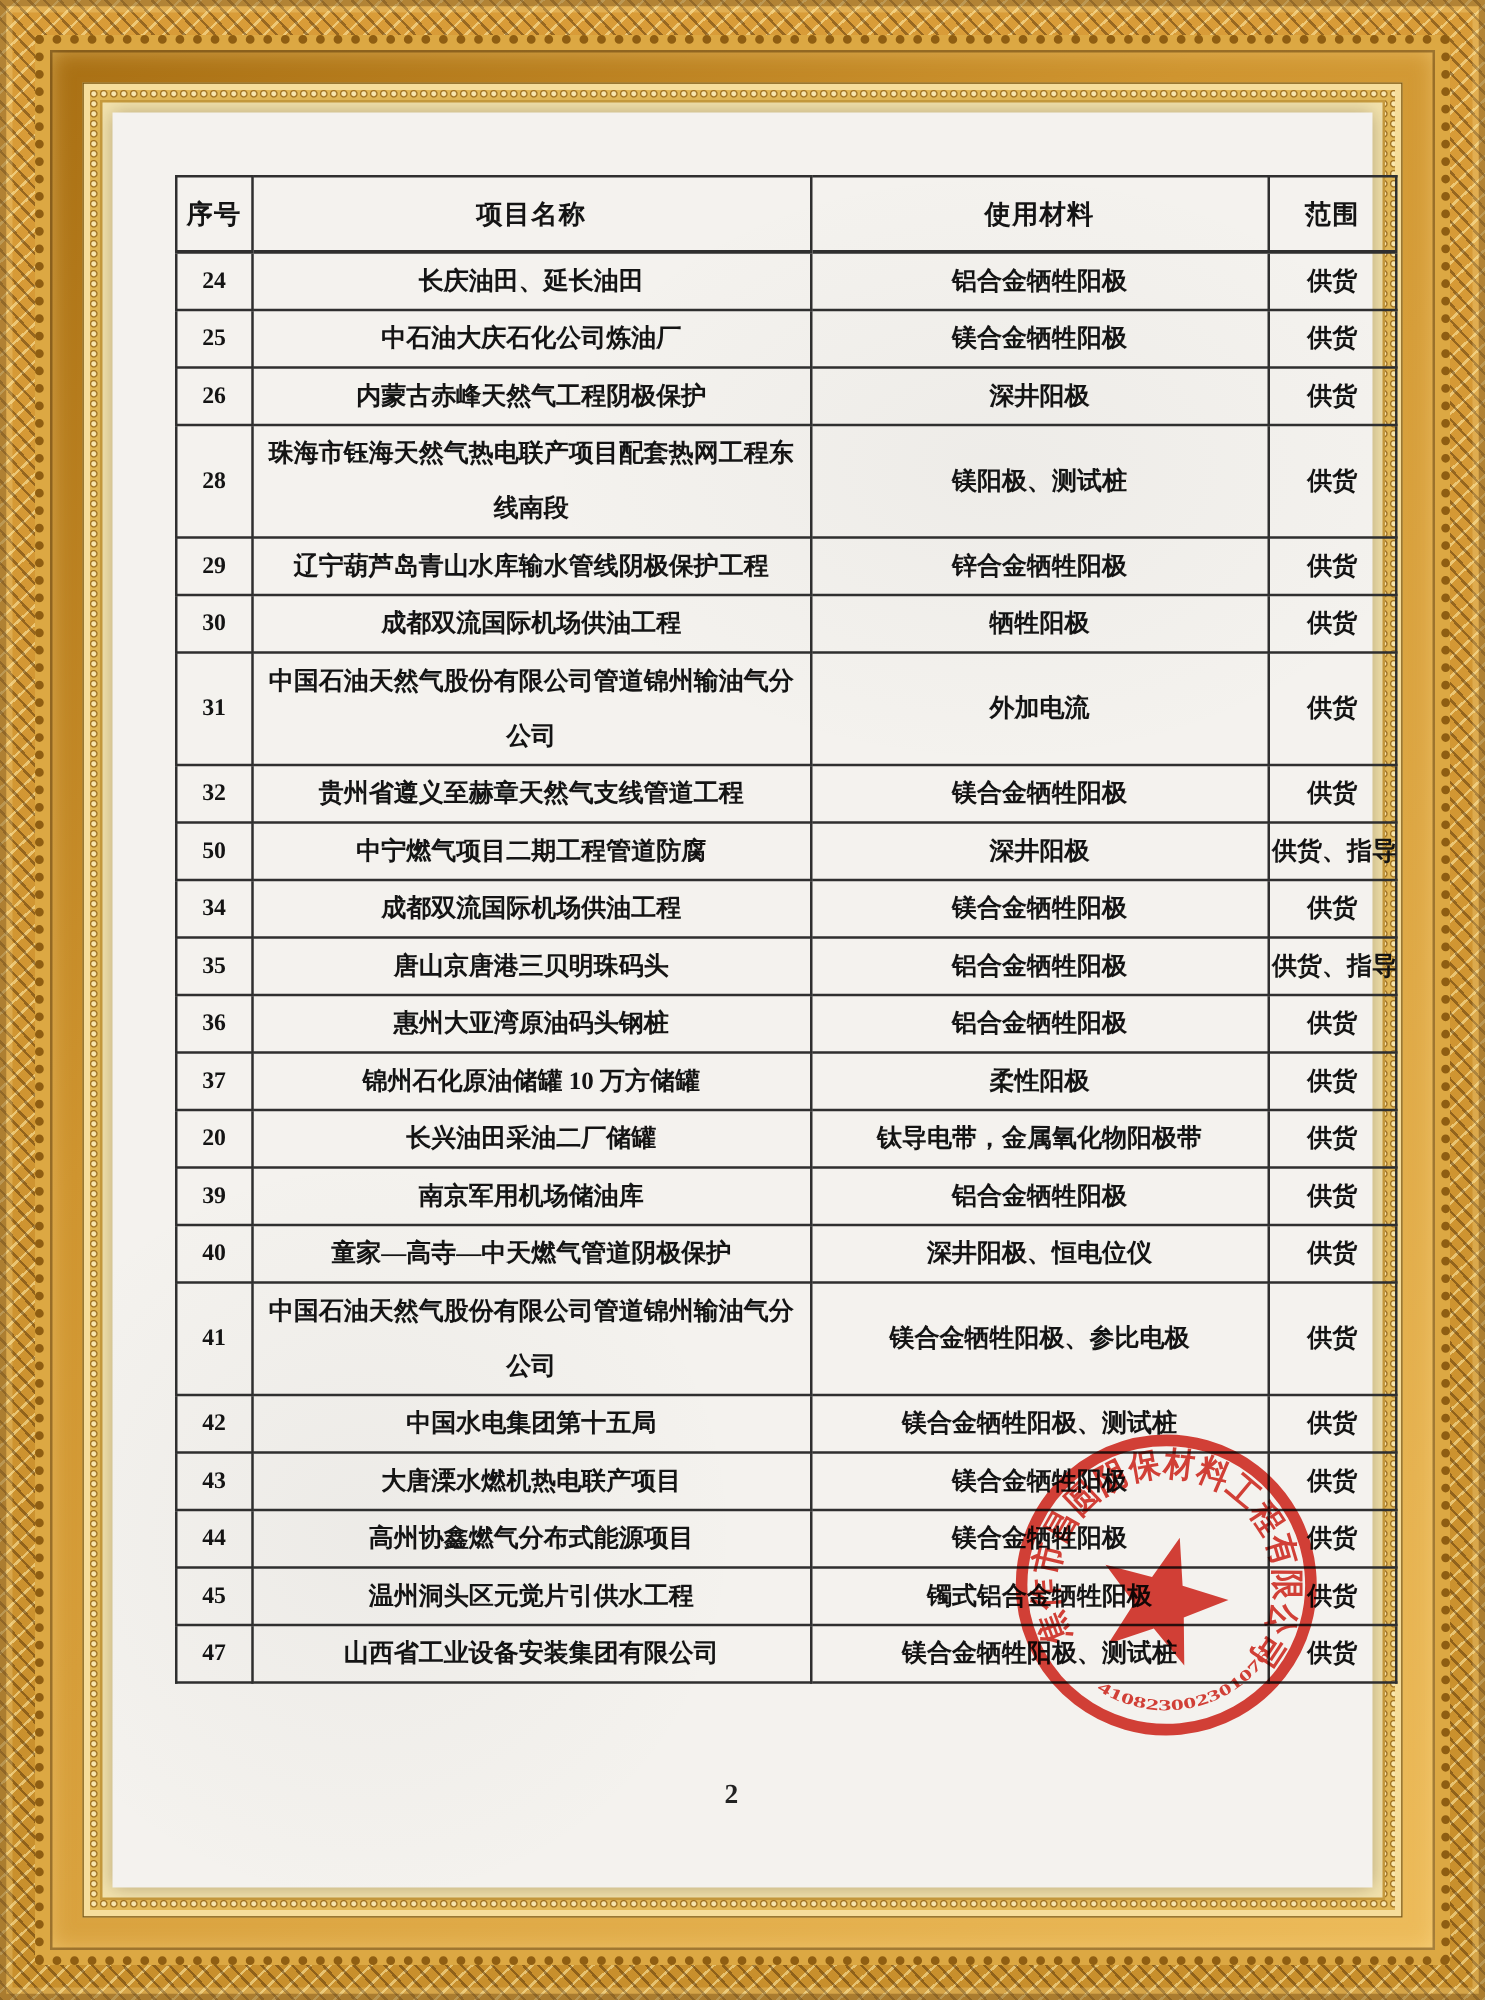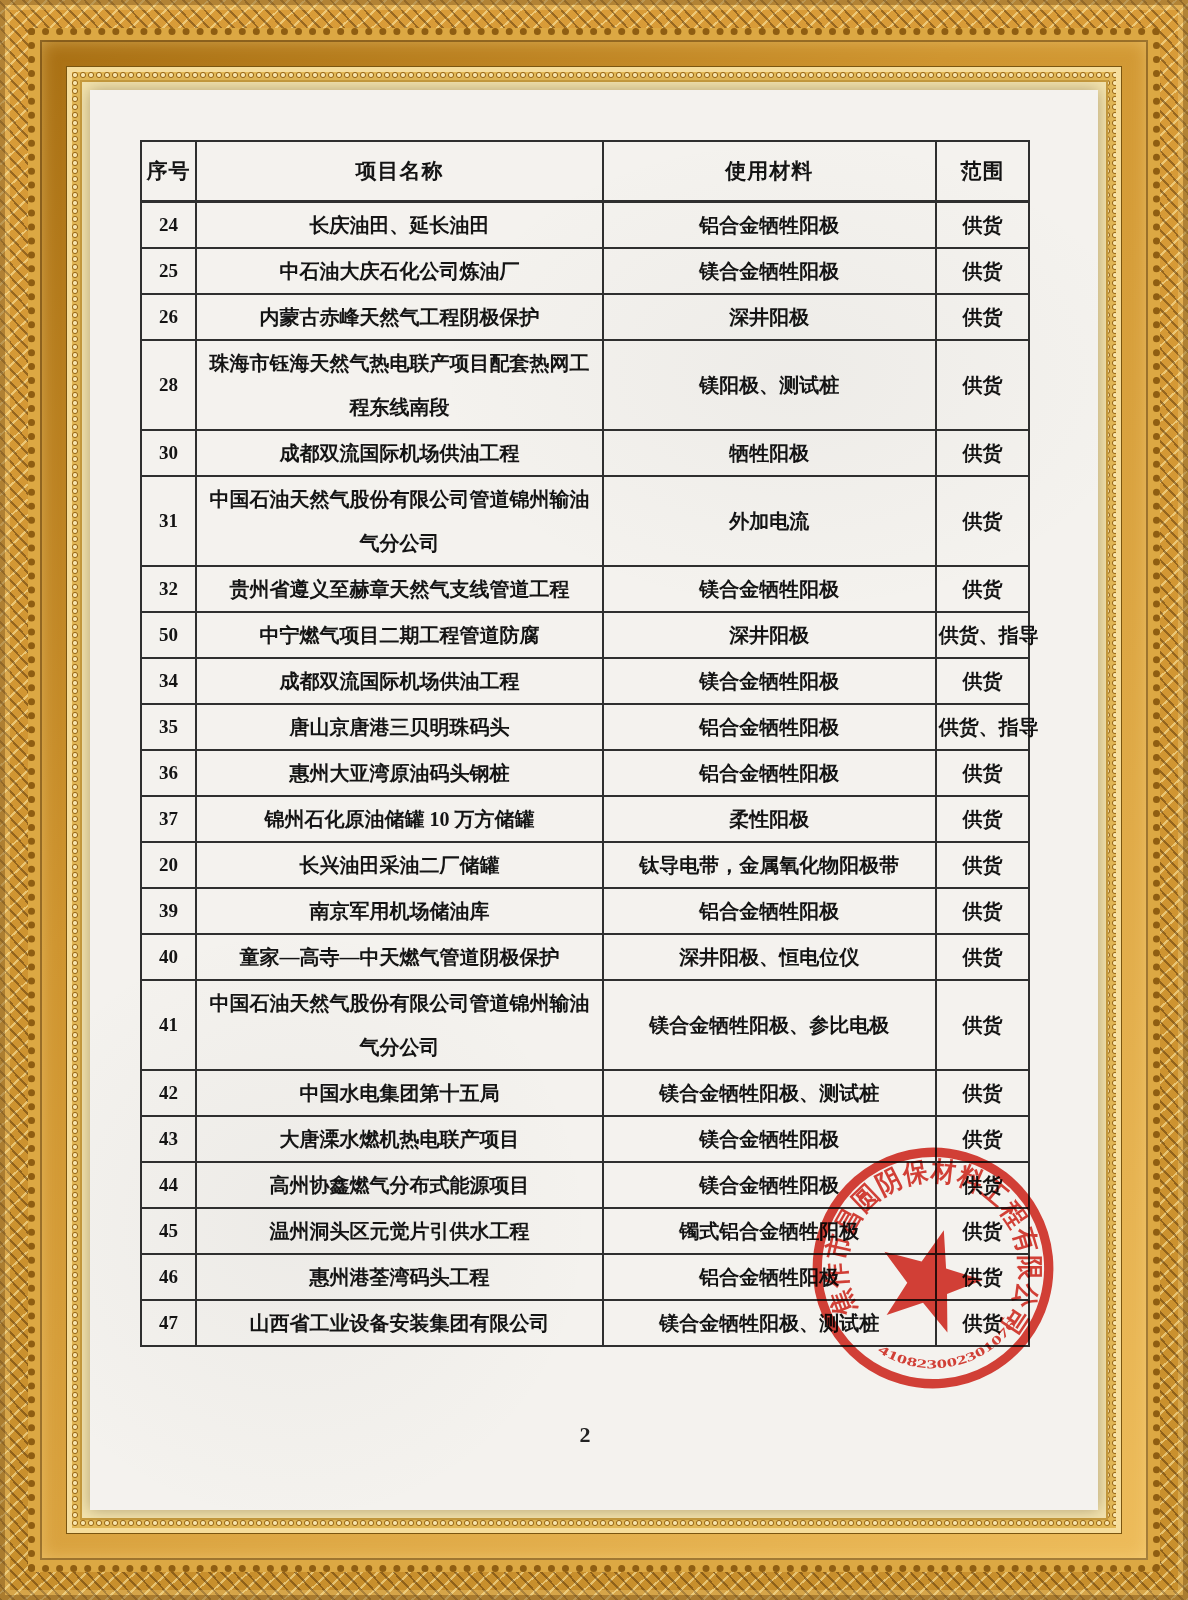--- a/index.html
+++ b/index.html
@@ -48,21 +48,21 @@
   .paper{
     position:absolute;inset:90px;
     background:
       radial-gradient(600px 400px at 70% 20%, rgba(120,120,120,.05), rgba(0,0,0,0) 60%),
       radial-gradient(500px 500px at 20% 80%, rgba(120,120,120,.06), rgba(0,0,0,0) 60%),
       #f4f2ee;
     box-shadow: 0 0 14px rgba(60,40,10,.35);
   }
   
   table.projects{
-    position:absolute;left:50px;top:50px;width:890px;
+    position:absolute;left:50px;top:50px;width:978px;
     border-collapse:collapse;table-layout:fixed;
     color:#141414;
   }
   table.projects th, table.projects td{
     border:2px solid #2f2f2f;
     text-align:center;vertical-align:middle;
     font-weight:700;
   }
   table.projects th{
     height:56px;font-size:21px;letter-spacing:1px;
@@ -135,20 +135,26 @@
           <td>深井阳极</td>
           <td>供货</td>
         </tr>
         <tr>
           <td>28</td>
           <td>珠海市钰海天然气热电联产项目配套热网工程东线南段</td>
           <td>镁阳极、测试桩</td>
           <td>供货</td>
         </tr>
         <tr>
+          <td>29</td>
+          <td>辽宁葫芦岛青山水库输水管线阴极保护工程</td>
+          <td>锌合金牺牲阳极</td>
+          <td>供货</td>
+        </tr>
+        <tr>
           <td>30</td>
           <td>成都双流国际机场供油工程</td>
           <td>牺牲阳极</td>
           <td>供货</td>
         </tr>
         <tr>
           <td>31</td>
           <td>中国石油天然气股份有限公司管道锦州输油气分公司</td>
           <td>外加电流</td>
           <td>供货</td>
@@ -228,26 +234,20 @@
         <tr>
           <td>44</td>
           <td>高州协鑫燃气分布式能源项目</td>
           <td>镁合金牺牲阳极</td>
           <td>供货</td>
         </tr>
         <tr>
           <td>45</td>
           <td>温州洞头区元觉片引供水工程</td>
           <td>镯式铝合金牺牲阳极</td>
-          <td>供货</td>
-        </tr>
-        <tr>
-          <td>46</td>
-          <td>惠州港荃湾码头工程</td>
-          <td>铝合金牺牲阳极</td>
           <td>供货</td>
         </tr>
         <tr>
           <td>47</td>
           <td>山西省工业设备安装集团有限公司</td>
           <td>镁合金牺牲阳极、测试桩</td>
           <td>供货</td>
         </tr>
       </tbody>
   </table>

